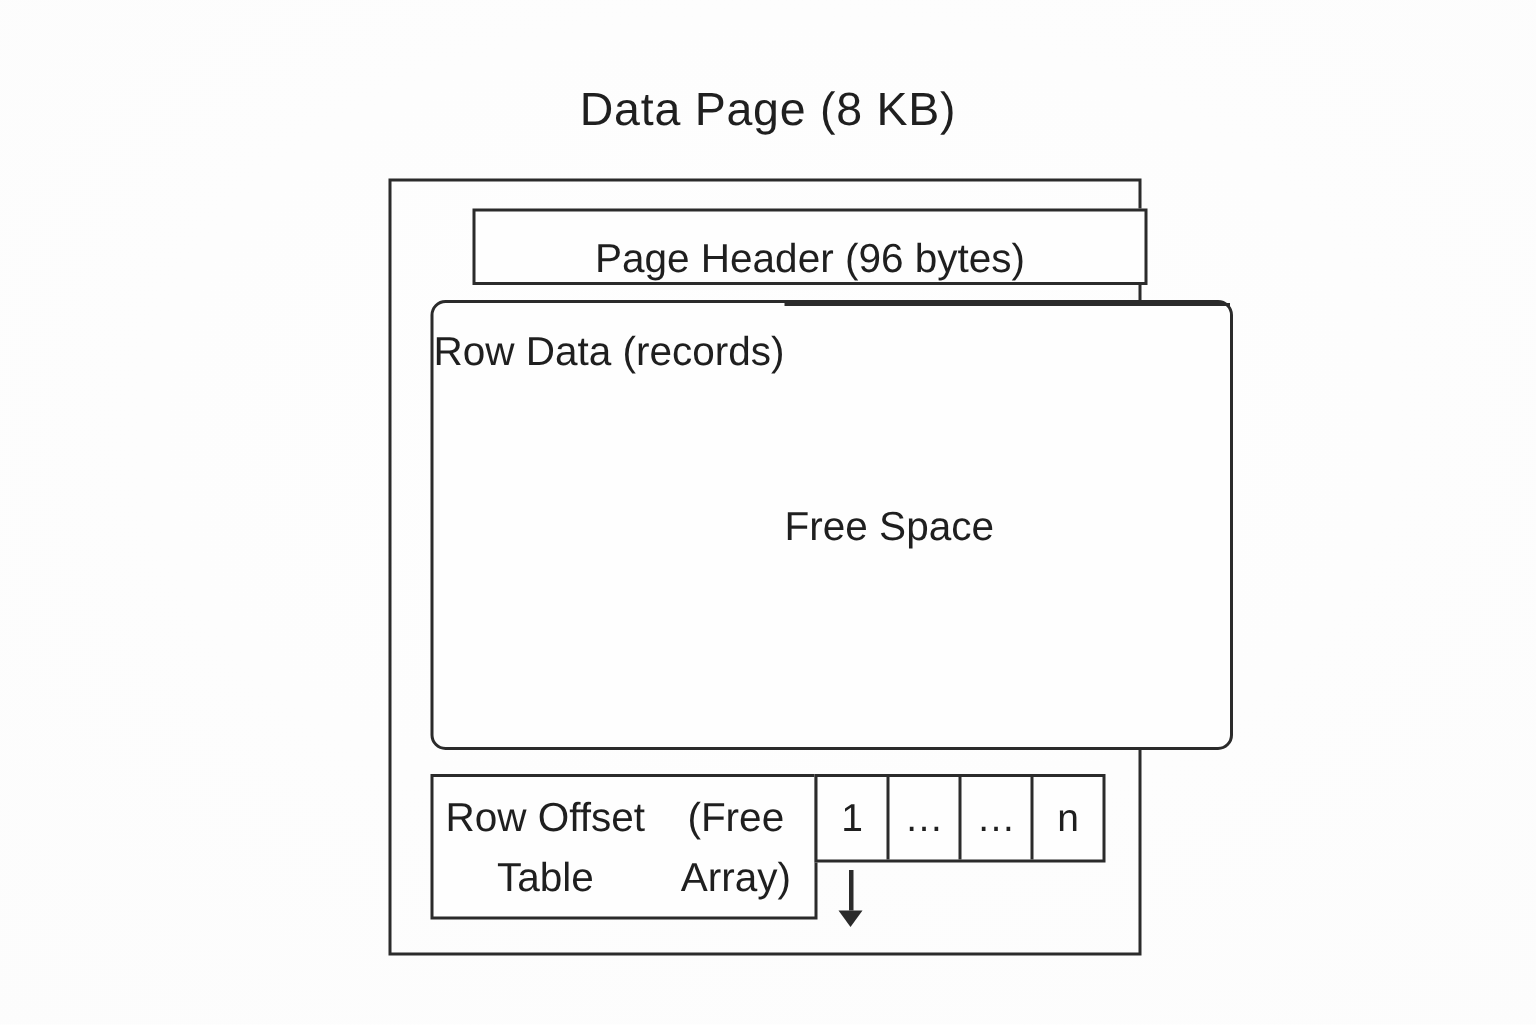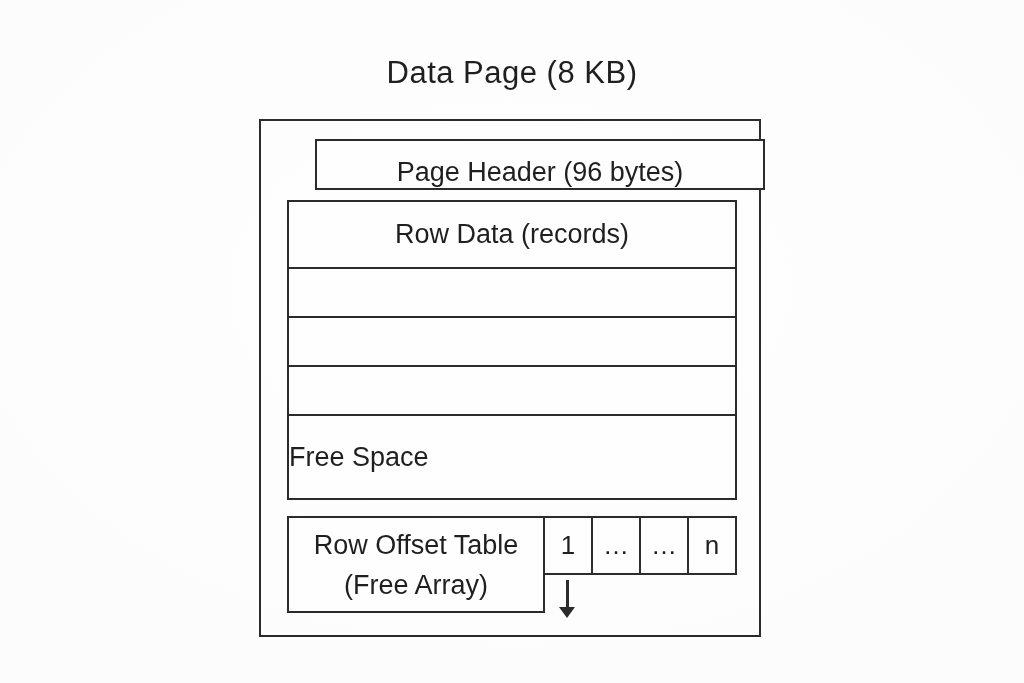--- a/index.html
+++ b/index.html
@@ -43,22 +43,22 @@
   .page-header-box {
     left: 26px; top: 18px;
     width: 450px; height: 51px;
     display: flex; align-items: flex-end; justify-content: center;
     font-size: 27px;
     margin-left: 28px;
   }
 
   .stack-box {
     left: 26px; top: 79px;
-    width: 450px; height: 300px;
-    display: flex; flex-direction: column;
+    width: 535px; height: 300px;
+    display: flex; flex-direction: row; border-radius: 10px;
   }
   .stack-label {
     height: 65px;
     display: flex; align-items: center; justify-content: center;
     font-size: 27px;
   }
   .empty-rows { display: flex; flex-direction: column; }
   .empty-row {
     height: 49px;
     border-top: 2px solid var(--line);
@@ -66,21 +66,21 @@
   .free-space {
     flex: 1;
     border-top: 2px solid var(--line);
     display: flex; align-items: center; 
     font-size: 27px;
   }
 
   .slot-table-box {
     left: 26px; top: 395px;
     width: 258px; height: 97px;
-    display: flex; flex-direction: column; align-items: center; justify-content: center;
+    display: flex; flex-direction: row; align-items: center; justify-content: center;
     text-align: center;
     font-size: 27px;
     line-height: 40px;
   }
 
   .slot-array {
     left: 282px; top: 395px;
     width: 194px; height: 59px;
     display: flex; flex-direction: row; align-items: stretch;
   }

